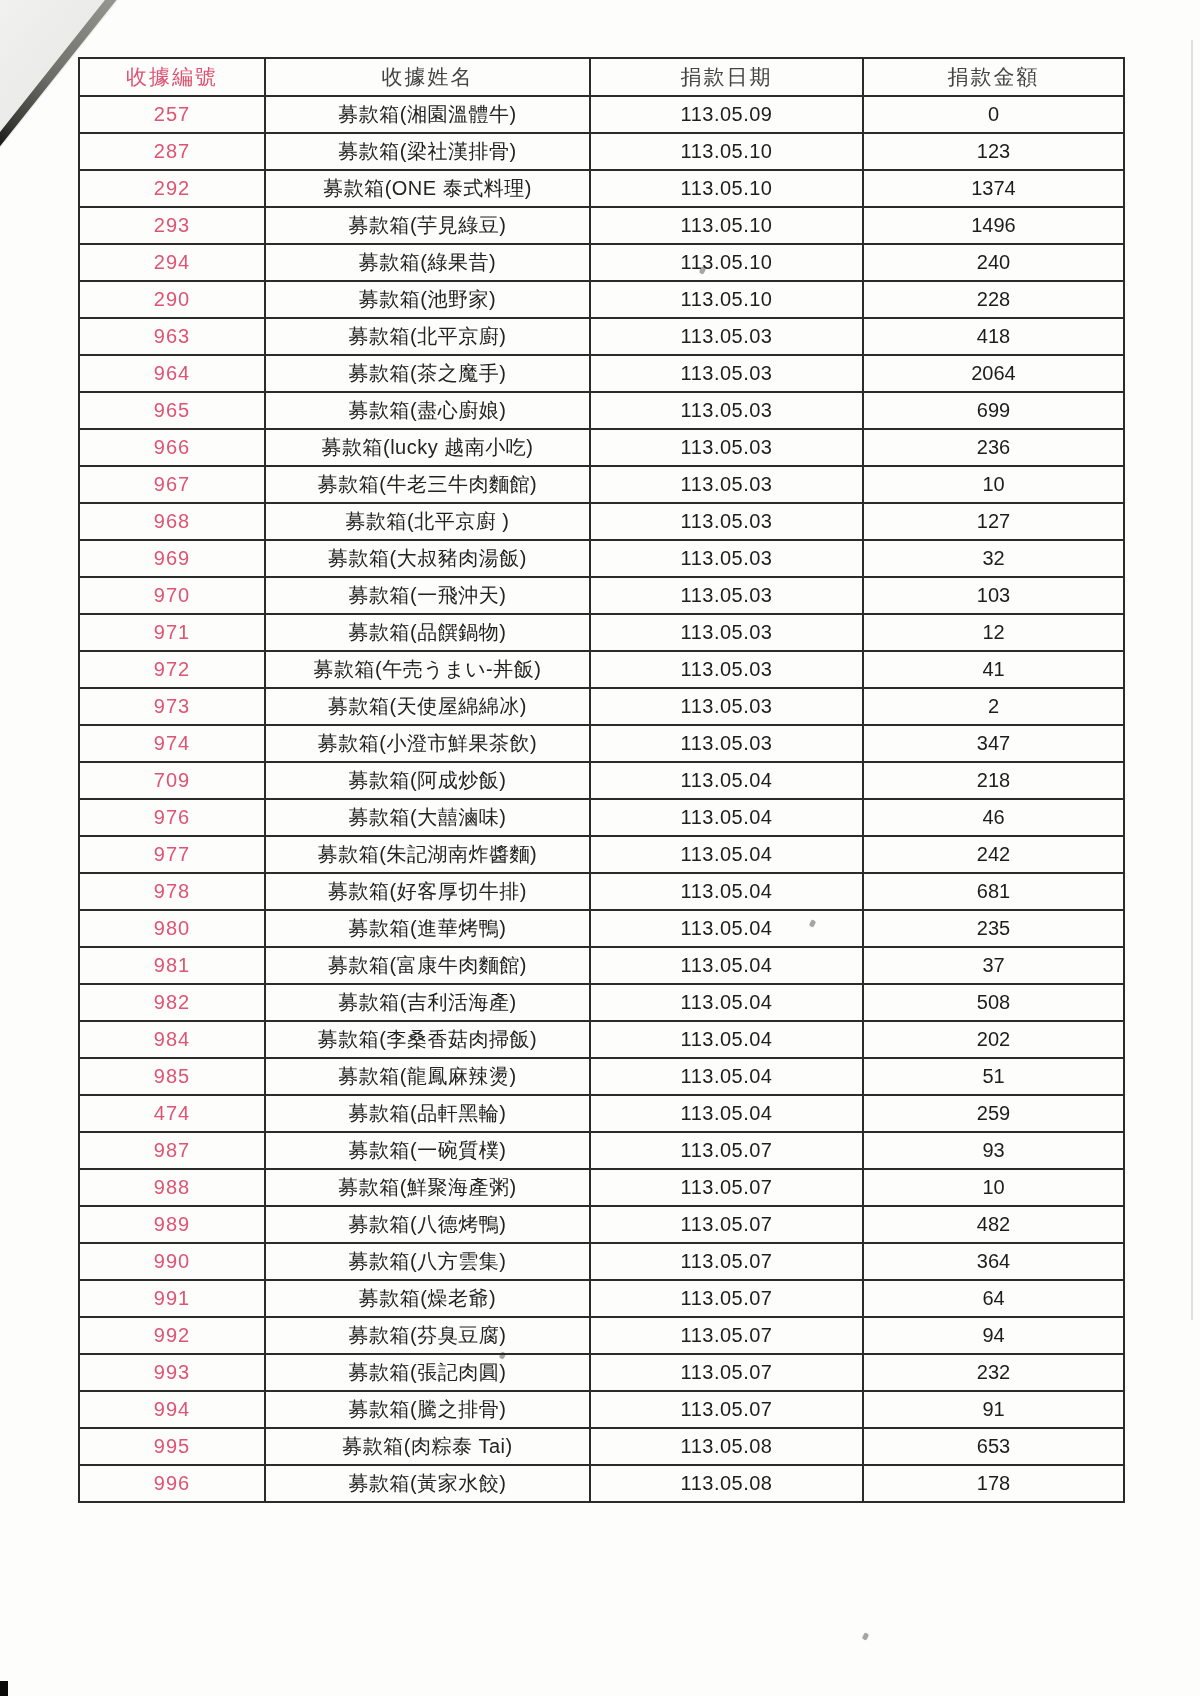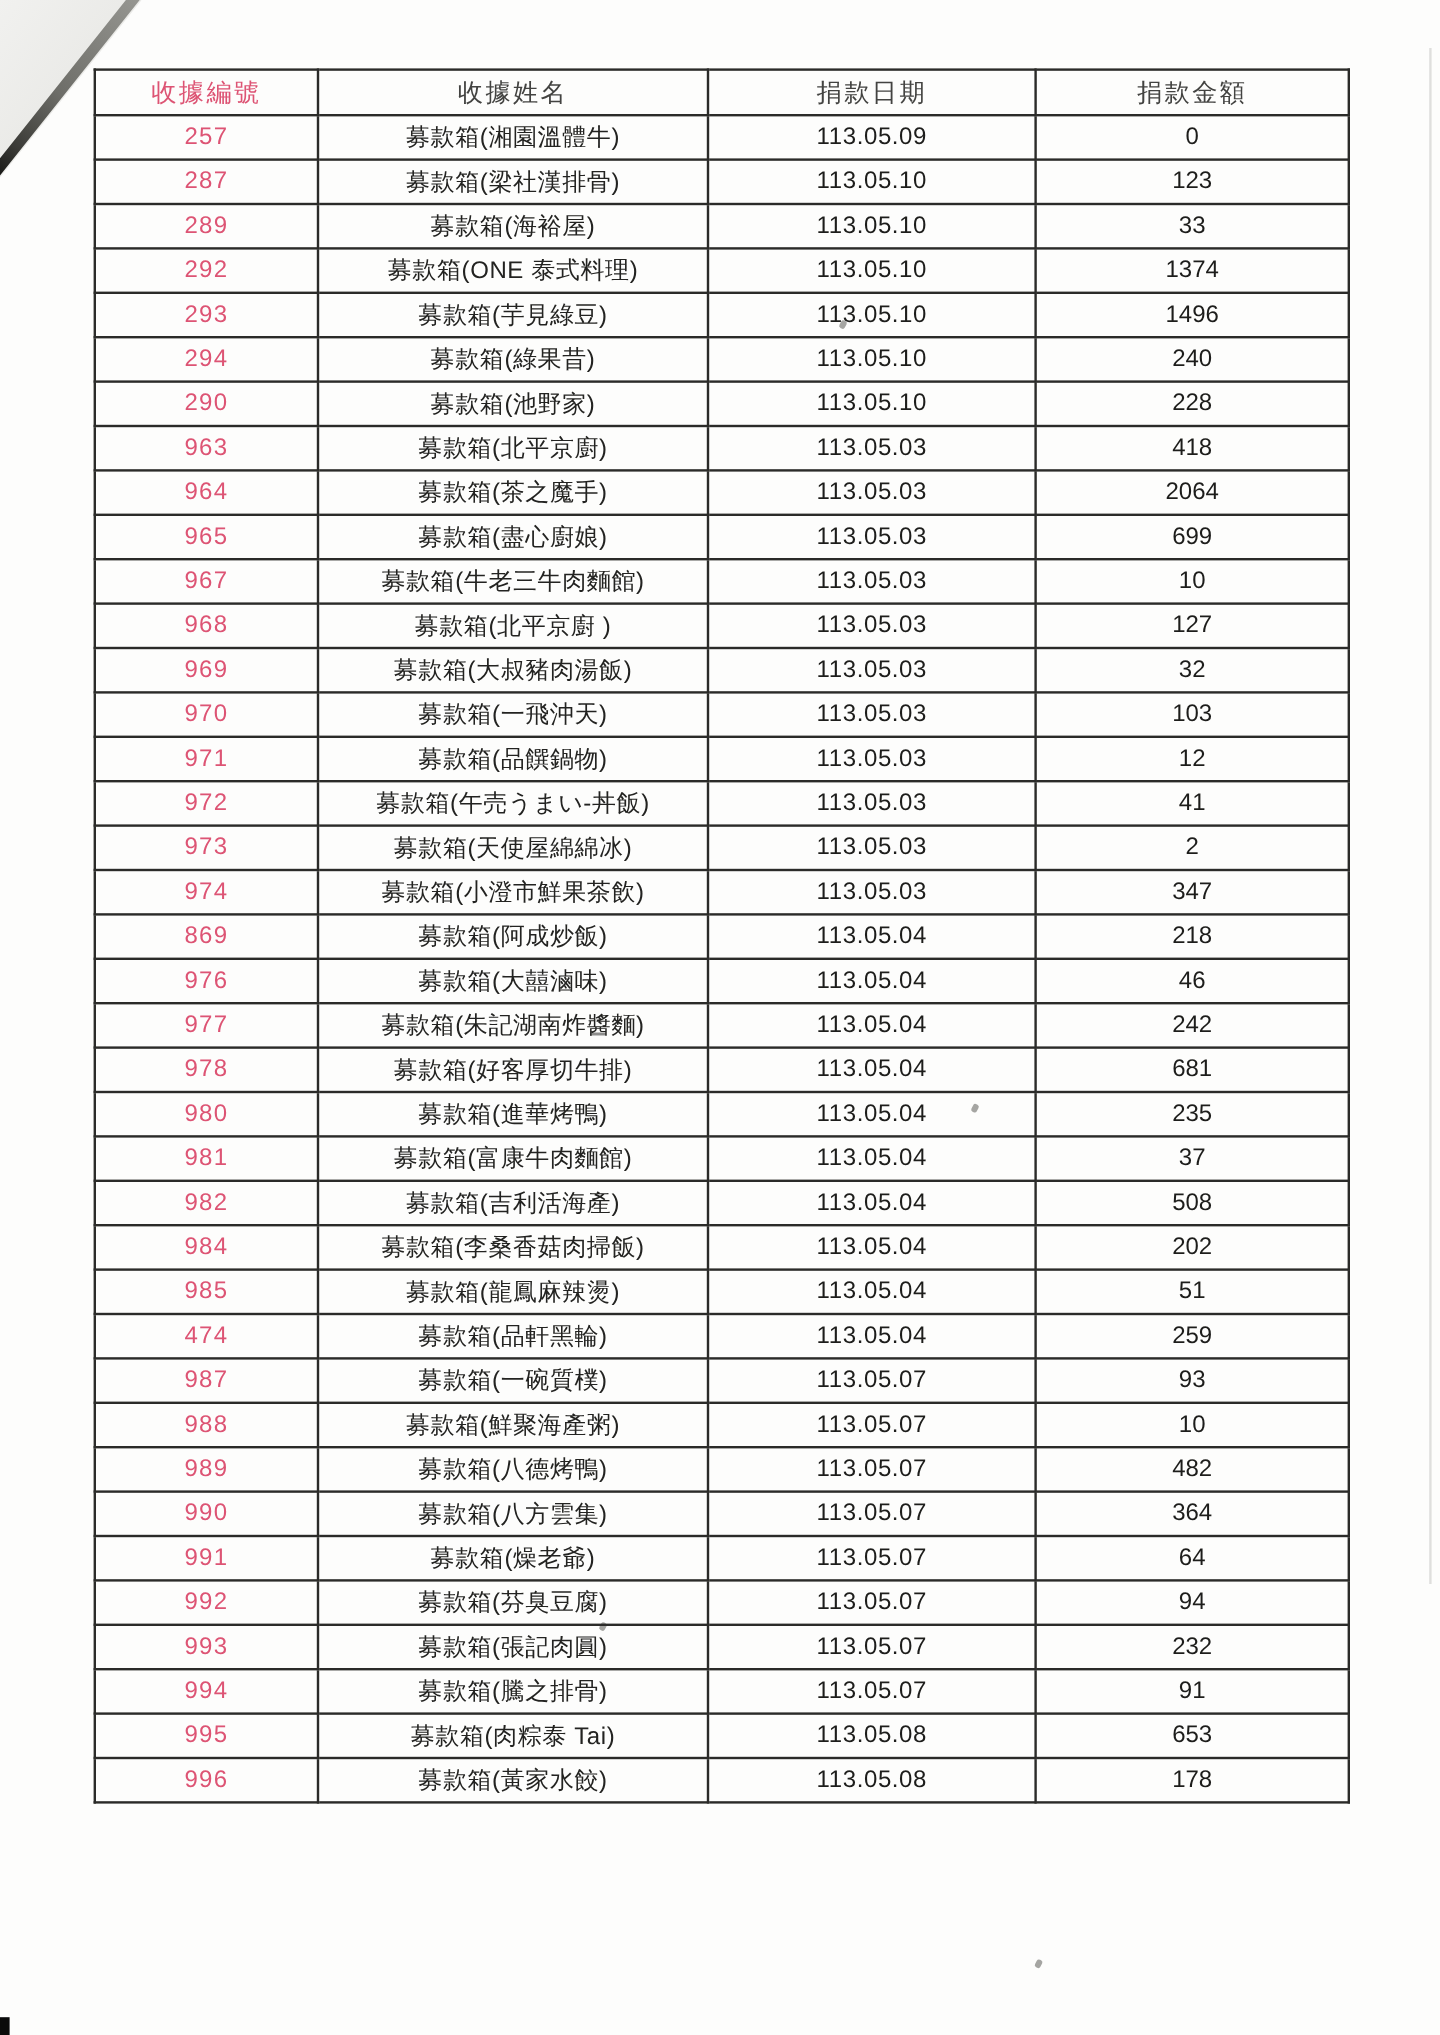--- a/index.html
+++ b/index.html
@@ -99,26 +99,20 @@
         <td class="c-date">113.05.09</td>
         <td class="c-amt">0</td>
       </tr>
       <tr>
         <td class="c-id">287</td>
         <td class="c-name">募款箱(梁社漢排骨)</td>
         <td class="c-date">113.05.10</td>
         <td class="c-amt">123</td>
       </tr>
       <tr>
-        <td class="c-id">289</td>
-        <td class="c-name">募款箱(海裕屋)</td>
-        <td class="c-date">113.05.10</td>
-        <td class="c-amt">33</td>
-      </tr>
-      <tr>
         <td class="c-id">292</td>
         <td class="c-name">募款箱(ONE 泰式料理)</td>
         <td class="c-date">113.05.10</td>
         <td class="c-amt">1374</td>
       </tr>
       <tr>
         <td class="c-id">293</td>
         <td class="c-name">募款箱(芋見綠豆)</td>
         <td class="c-date">113.05.10</td>
         <td class="c-amt">1496</td>
@@ -147,20 +141,26 @@
         <td class="c-date">113.05.03</td>
         <td class="c-amt">2064</td>
       </tr>
       <tr>
         <td class="c-id">965</td>
         <td class="c-name">募款箱(盡心廚娘)</td>
         <td class="c-date">113.05.03</td>
         <td class="c-amt">699</td>
       </tr>
       <tr>
+        <td class="c-id">966</td>
+        <td class="c-name">募款箱(lucky 越南小吃)</td>
+        <td class="c-date">113.05.03</td>
+        <td class="c-amt">236</td>
+      </tr>
+      <tr>
         <td class="c-id">967</td>
         <td class="c-name">募款箱(牛老三牛肉麵館)</td>
         <td class="c-date">113.05.03</td>
         <td class="c-amt">10</td>
       </tr>
       <tr>
         <td class="c-id">968</td>
         <td class="c-name">募款箱(北平京廚 )</td>
         <td class="c-date">113.05.03</td>
         <td class="c-amt">127</td>
@@ -195,21 +195,21 @@
         <td class="c-date">113.05.03</td>
         <td class="c-amt">2</td>
       </tr>
       <tr>
         <td class="c-id">974</td>
         <td class="c-name">募款箱(小澄市鮮果茶飲)</td>
         <td class="c-date">113.05.03</td>
         <td class="c-amt">347</td>
       </tr>
       <tr>
-        <td class="c-id">869</td>
+        <td class="c-id">709</td>
         <td class="c-name">募款箱(阿成炒飯)</td>
         <td class="c-date">113.05.04</td>
         <td class="c-amt">218</td>
       </tr>
       <tr>
         <td class="c-id">976</td>
         <td class="c-name">募款箱(大囍滷味)</td>
         <td class="c-date">113.05.04</td>
         <td class="c-amt">46</td>
       </tr>

